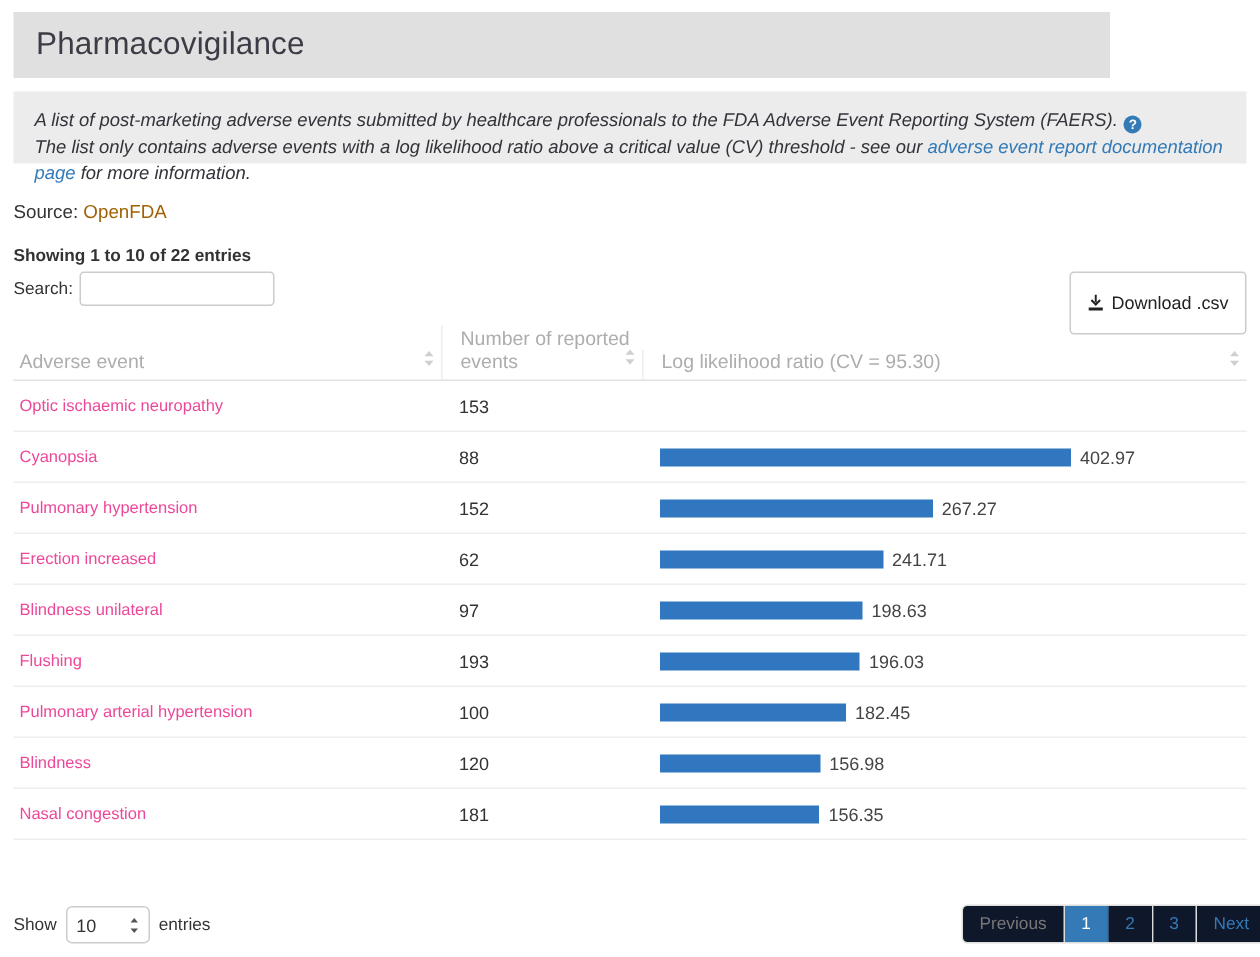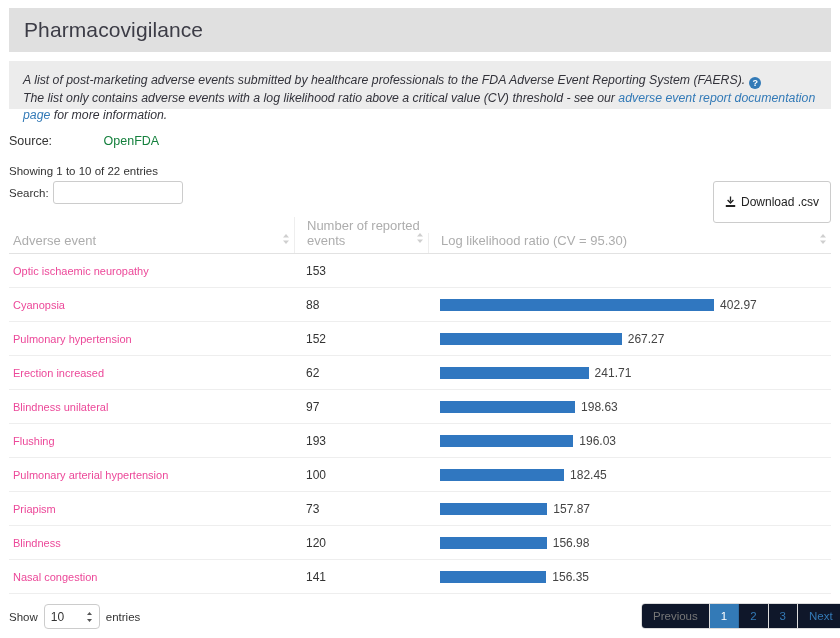--- a/index.html
+++ b/index.html
@@ -8,21 +8,21 @@
     width: 840px; height: 638px;
     background: #ffffff;
     font-family: "Liberation Sans", sans-serif;
     -webkit-font-smoothing: antialiased;
   }
   .page { position: relative; width: 840px; height: 638px; overflow: hidden; }
 
   
   .title-banner {
     position: absolute; left: 9px; top: 8px;
-    width: 822px; height: 44px;
+    width: 731px; height: 44px;
     background: #e0e0e0;
     display: flex; align-items: center;
   }
   .title-banner h1 {
     margin: 0; padding-left: 15px;
     font-size: 21px; font-weight: normal;
     color: #3c3c46; letter-spacing: 0.1px;
   }
 
   
@@ -46,26 +46,26 @@
     font-size: 9px; font-style: normal; font-weight: bold;
     line-height: 12px; text-align: center;
     margin-left: 4px;
   }
 
   
   .source-line {
     position: absolute; left: 0px; top: 134px;
     font-size: 12.5px; color: #333333;
   }
-  .source-link { color: #15803d; cursor: pointer; margin-left: 48px; }
+  .source-link { color: #a16207; cursor: pointer; }
 
   
   .showing-info {
     position: absolute; left: 9px; top: 165px;
-    font-size: 11.5px; color: #333333;
+    font-size: 11.5px; color: #333333; font-weight: bold;
   }
   .search-wrap {
     position: absolute; left: 9px; top: 181px;
     display: flex; align-items: center;
   }
   .search-label { font-size: 11.5px; color: #333333; margin-right: 4px; }
   .search-input {
     width: 130px; height: 23px;
     border: 1px solid #cccccc; border-radius: 3px;
     background: #ffffff; outline: none;
@@ -293,38 +293,30 @@
         </div>
         <div class="row">
           <div class="cell-event">Pulmonary arterial hypertension</div>
           <div class="cell-count">100</div>
           <div class="cell-bar">
             <span class="bar" style="width: 124.073px; background: rgb(48, 119, 192);"></span>
             <span class="bar-val">182.45</span>
           </div>
         </div>
         <div class="row">
-          <div class="cell-event">Priapism</div>
-          <div class="cell-count">73</div>
-          <div class="cell-bar">
-            <span class="bar" style="width: 107.358px; background: rgb(48, 119, 192);"></span>
-            <span class="bar-val">157.87</span>
-          </div>
-        </div>
-        <div class="row">
           <div class="cell-event">Blindness</div>
           <div class="cell-count">120</div>
           <div class="cell-bar">
             <span class="bar" style="width: 106.753px; background: rgb(48, 119, 192);"></span>
             <span class="bar-val">156.98</span>
           </div>
         </div>
         <div class="row">
           <div class="cell-event">Nasal congestion</div>
-          <div class="cell-count">141</div>
+          <div class="cell-count">181</div>
           <div class="cell-bar">
             <span class="bar" style="width: 106.324px; background: rgb(48, 119, 192);"></span>
             <span class="bar-val">156.35</span>
           </div>
         </div>
       </div>
   </div>
 
   <div class="footer-left">
     <span>Show</span>

